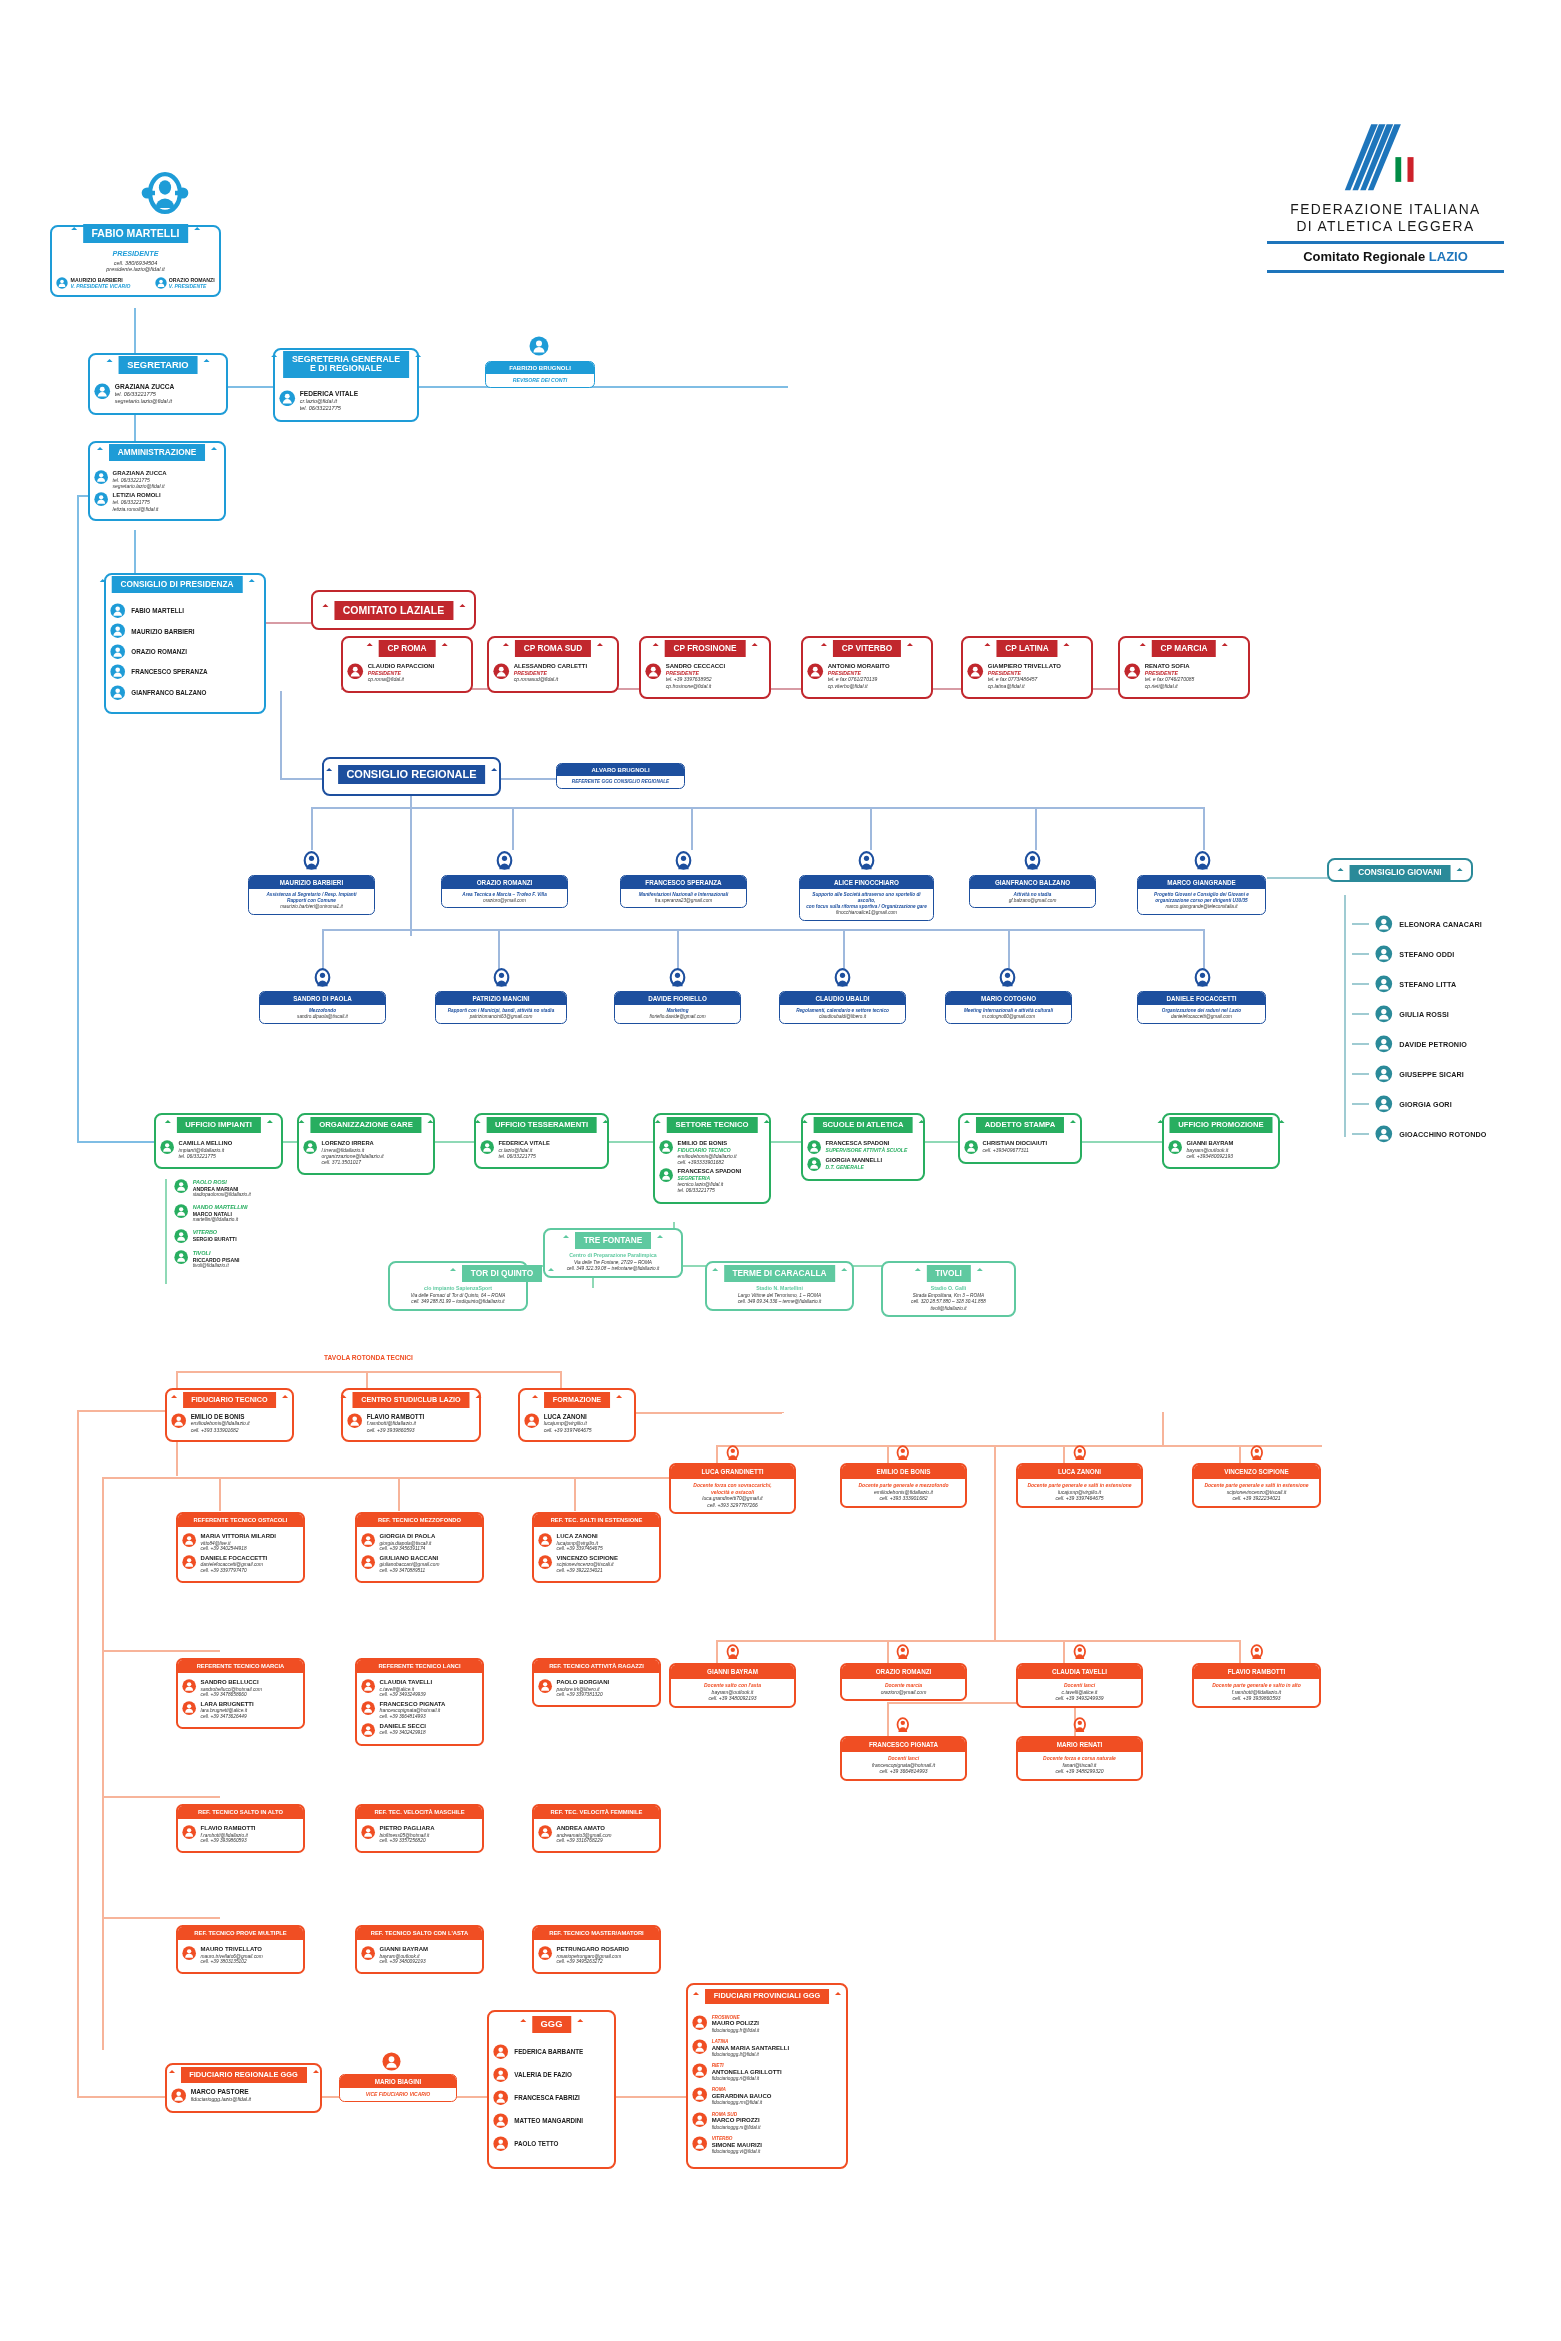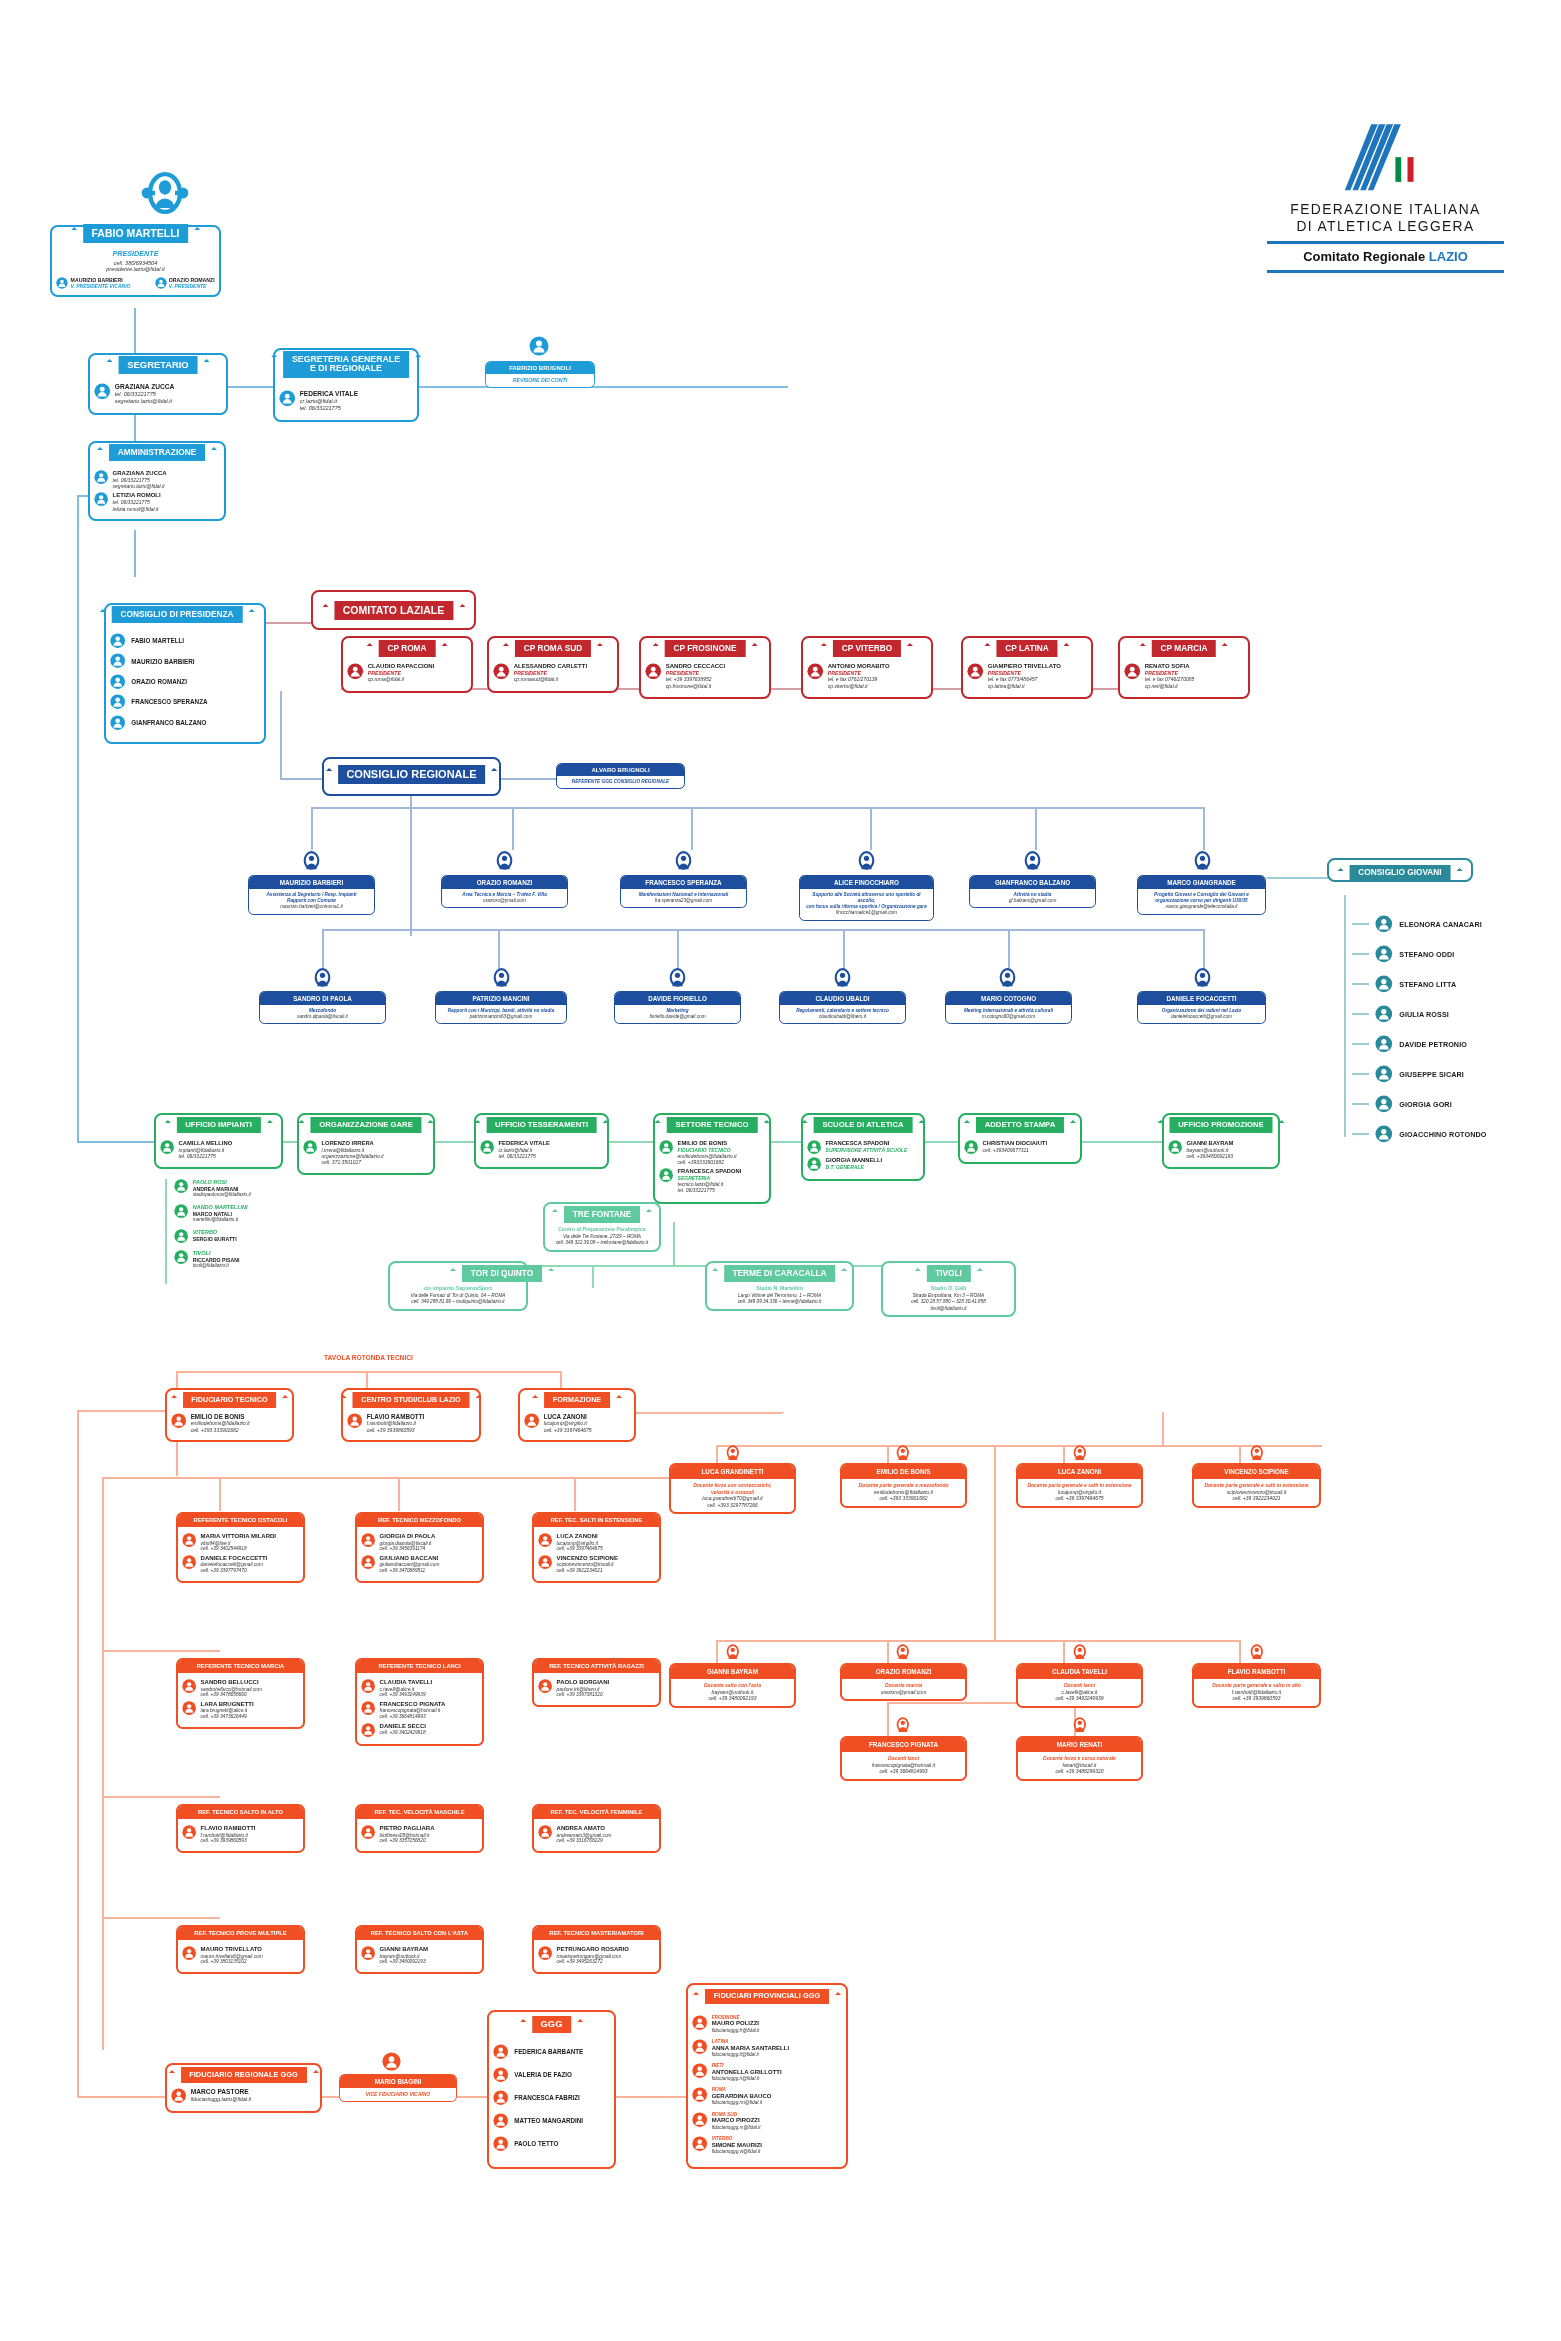--- a/index.html
+++ b/index.html
@@ -312,21 +312,21 @@
           </svg>
         <div class="txt">
           <div class="nm" style="font-size:6px;">LETIZIA ROMOLI</div>
           <div class="meta" style="font-size:5px;">tel. 06/33221775</div>
           <div class="meta" style="font-size:5px;">letizia.romoli@fidal.it</div>
         </div>
       </div>
     </div>
   </div>
 
-  <div class="card" style="left:88px;top:603px;width:178px;padding-left:16px;--c:#1e9cd7;">
+  <div class="card" style="left:88px;top:573px;width:178px;padding-left:16px;--c:#1e9cd7;">
     <div class="banner ribbon" style="font-size:8.3px;top:3.3px;">CONSIGLIO DI PRESIDENZA</div>
     <div class="frame" style="padding-top:23px;padding-bottom:6.6px;">
       <div class="simple-list" id="cp-members">
           <div class="row">
             <svg class="av" width="15.4" height="15.4" viewBox="0 0 40 40">
     <circle cx="20" cy="20" r="19" fill="#1e9cd7"></circle>
               <circle cx="20" cy="15" r="6" fill="#fff"></circle>
     <path d="M9 33 a11 11 0 0 1 22 0 z" fill="#fff"></path>
             </svg>
    <span class="nm2" style="font-size:6.3px;">FABIO MARTELLI</span>
@@ -927,21 +927,21 @@
 
   <div id="facilities">
       <div class="card" style="left:388px;top:1261px;width:140px;--c:#5fc9a0;">
   <div class="banner ribbon" style="font-size:8.3px;top:4.4px;margin-left:44px;">TOR DI QUINTO</div>
   <div class="frame" style="padding-top:22px;padding-bottom:4.4px;text-align:center;">
     <div style="font-size:5.2px;font-weight:bold;color:#5fc9a0;">c/o impianto SapienzaSport</div>
     <div style="font-size:4.7px;font-style:italic;color:#333;margin-top:1.7px;">Via delle Fornaci di Tor di Quinto, 64 – ROMA</div>
           <div style="font-size:4.7px;font-style:italic;color:#333;margin-top:1.7px;">cell. 349 288.81.99 – tordiquinto@fidallazio.it</div>
   </div>
 </div>
-      <div class="card" style="left:543px;top:1202px;width:118px;--c:#5fc9a0;">
+      <div class="card" style="left:543px;top:1228px;width:140px;--c:#5fc9a0;">
   <div class="banner ribbon" style="font-size:8.3px;top:4.4px;">TRE FONTANE</div>
   <div class="frame" style="padding-top:22px;padding-bottom:4.4px;text-align:center;">
     <div style="font-size:5.2px;font-weight:bold;color:#5fc9a0;">Centro di Preparazione Paralimpica</div>
     <div style="font-size:4.7px;font-style:italic;color:#333;margin-top:1.7px;">Via delle Tre Fontane, 27/29 – ROMA</div>
           <div style="font-size:4.7px;font-style:italic;color:#333;margin-top:1.7px;">cell. 349 322.39.08 – trefontane@fidallazio.it</div>
   </div>
 </div>
       <div class="card" style="left:705px;top:1261px;width:149px;--c:#5fc9a0;">
   <div class="banner ribbon" style="font-size:8.3px;top:4.4px;">TERME DI CARACALLA</div>
   <div class="frame" style="padding-top:22px;padding-bottom:4.4px;text-align:center;">

